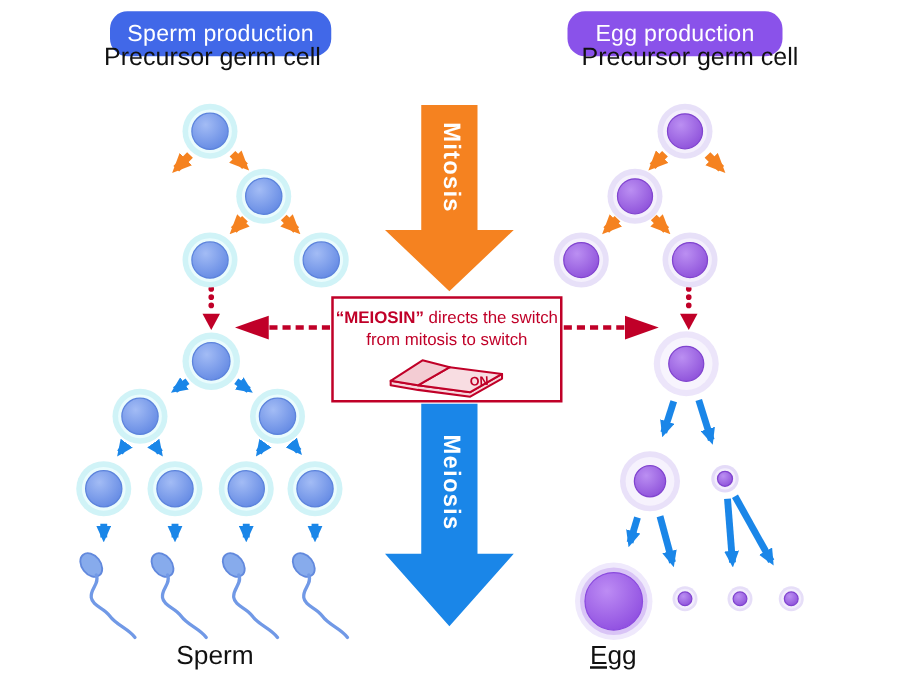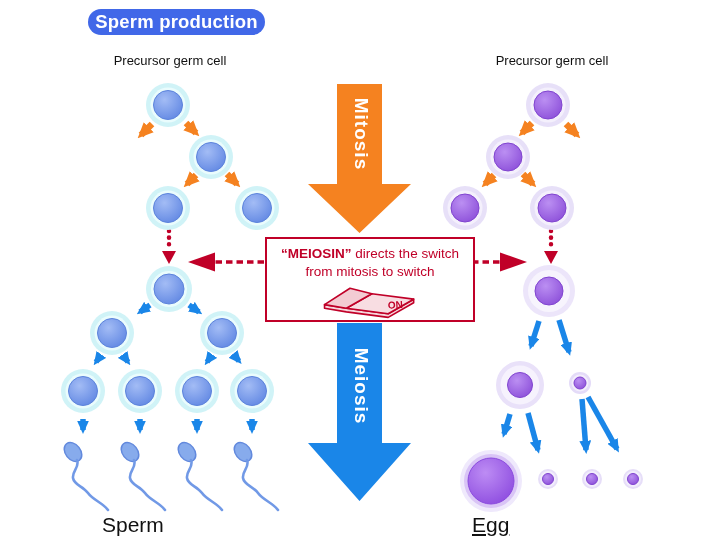--- a/index.html
+++ b/index.html
@@ -2,39 +2,39 @@
 <html><head>
 <meta charset="utf-8">
 <style>
   html,body{margin:0;padding:0;background:#fff;}
   .stage{
     position:relative;width:720px;height:546px;background:#ffffff;
     font-family:"Liberation Sans",sans-serif;overflow:hidden;
   }
   .stage svg.diagram{position:absolute;left:0;top:0;}
   .badge{
-    position:absolute;top:9px;height:26px;border-radius:14px;
+    position:absolute;top:9px;height:36px;border-radius:14px;
     display:flex;align-items:center;justify-content:center;
-    color:#ffffff;font-weight:bold;font-size:18.5px;letter-spacing:.2px;
+    color:#ffffff;font-weight:normal;font-size:18.5px;letter-spacing:.2px;
   }
   .badge.sperm{left:88px;width:177px;background:#4168e8;}
   .badge.egg{left:454px;width:172px;background:#8a52ea;}
   .plabel{
-    position:absolute;top:53px;width:200px;text-align:center;
-    color:#111;font-size:13px;
+    position:absolute;top:35px;width:200px;text-align:center;
+    color:#111;font-size:20px;
   }
   .plabel.left{left:70px;}
   .plabel.right{left:452px;}
   .product{
     position:absolute;top:513px;color:#111;font-size:21px;
   }
-  .product.sperm{left:102px;width:140px;text-align:left;}
+  .product.sperm{left:102px;width:140px;text-align:center;}
   .product.egg{left:472px;text-decoration:underline;}
   .meiosin-box{
-    position:absolute;left:265px;top:237px;width:210px;height:85px;
+    position:absolute;left:265px;top:237px;width:185px;height:85px;
     background:#ffffff;border:2.5px solid #c00028;box-sizing:border-box;
     color:#c00028;text-align:center;font-size:13.5px;line-height:1.3;
     padding-top:6px;
   }
   .meiosin-box .gene{font-weight:bold;}
   .meiosin-box svg{display:block;margin:1px auto 0;}
 </style>
 </head>
 <body>
 
@@ -200,20 +200,21 @@
       <use href="#cellEbig2" x="520" y="385"></use>
       <use href="#pbM" x="580" y="383"></use>
       <use href="#eggCell" x="491" y="481"></use>
       <use href="#pb" x="548" y="479"></use>
       <use href="#pb" x="592" y="479"></use>
       <use href="#pb" x="633" y="479"></use>
     </g>
   </svg>
 
   <div class="badge sperm">Sperm production</div>
+  <div class="badge egg">Egg production</div>
 
   <div class="plabel left">Precursor germ cell</div>
   <div class="plabel right">Precursor germ cell</div>
 
   <div class="meiosin-box">
     <div>
       <span class="gene">“MEIOSIN”</span><span> directs the switch</span>
     </div>
     <div>from mitosis to switch</div>
     <svg width="104" height="40" viewBox="0 0 112 44">

